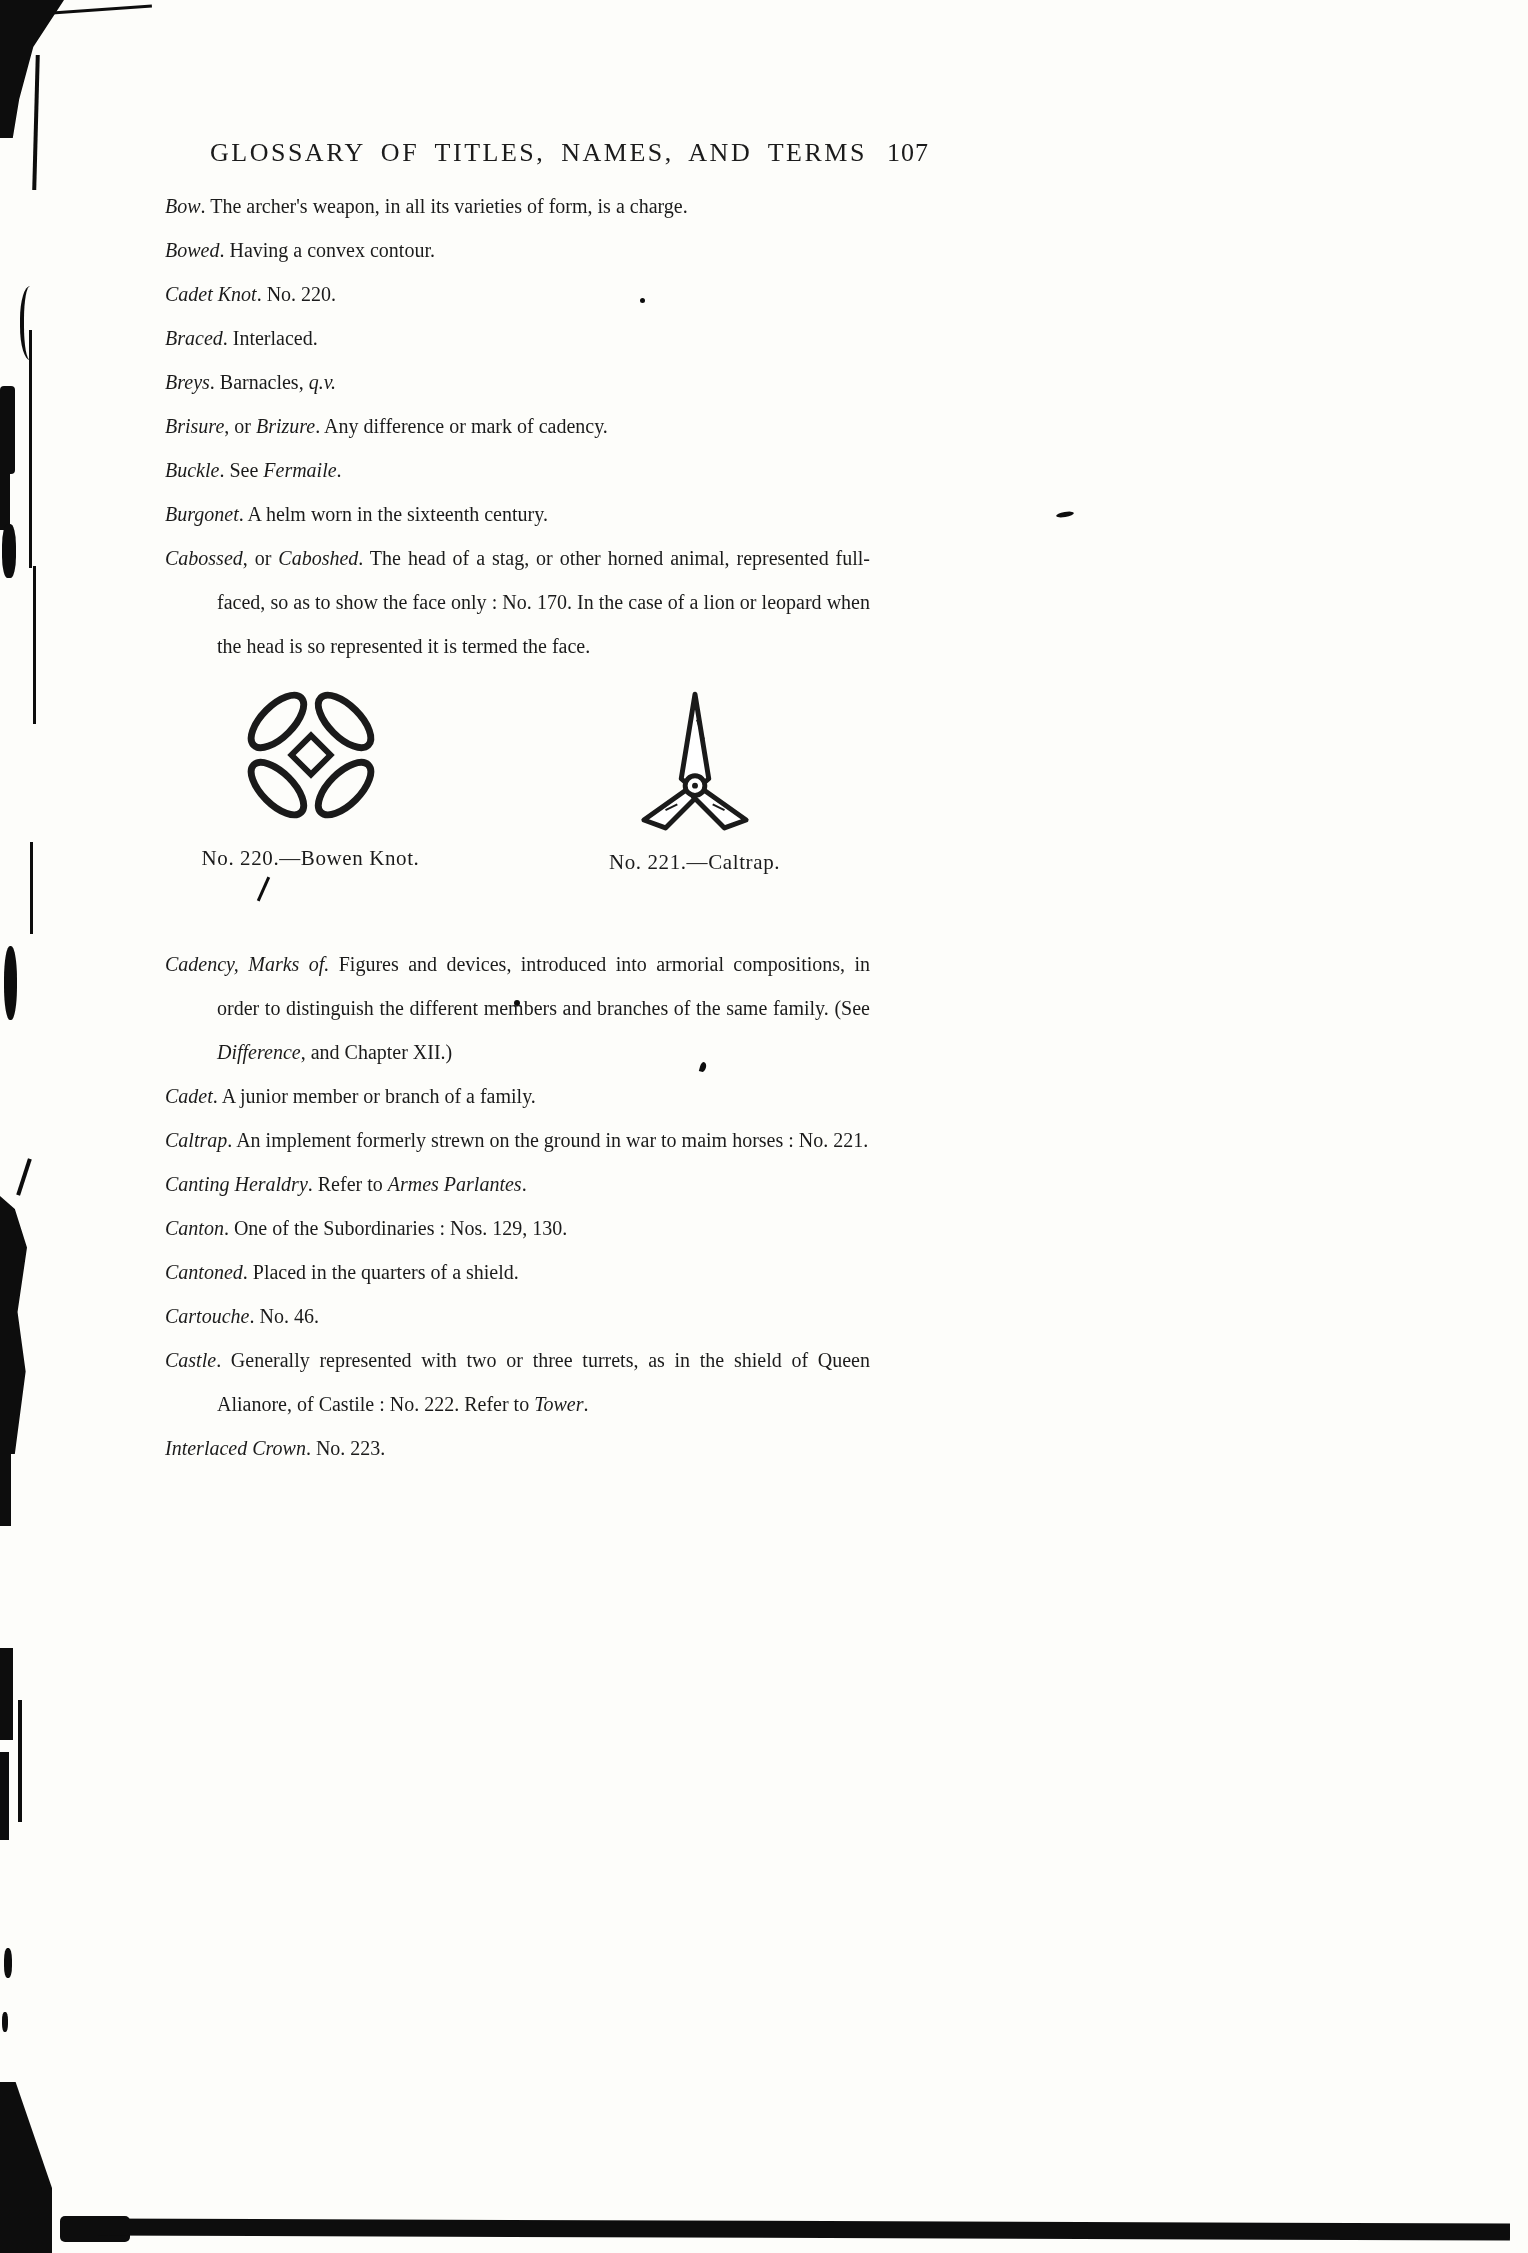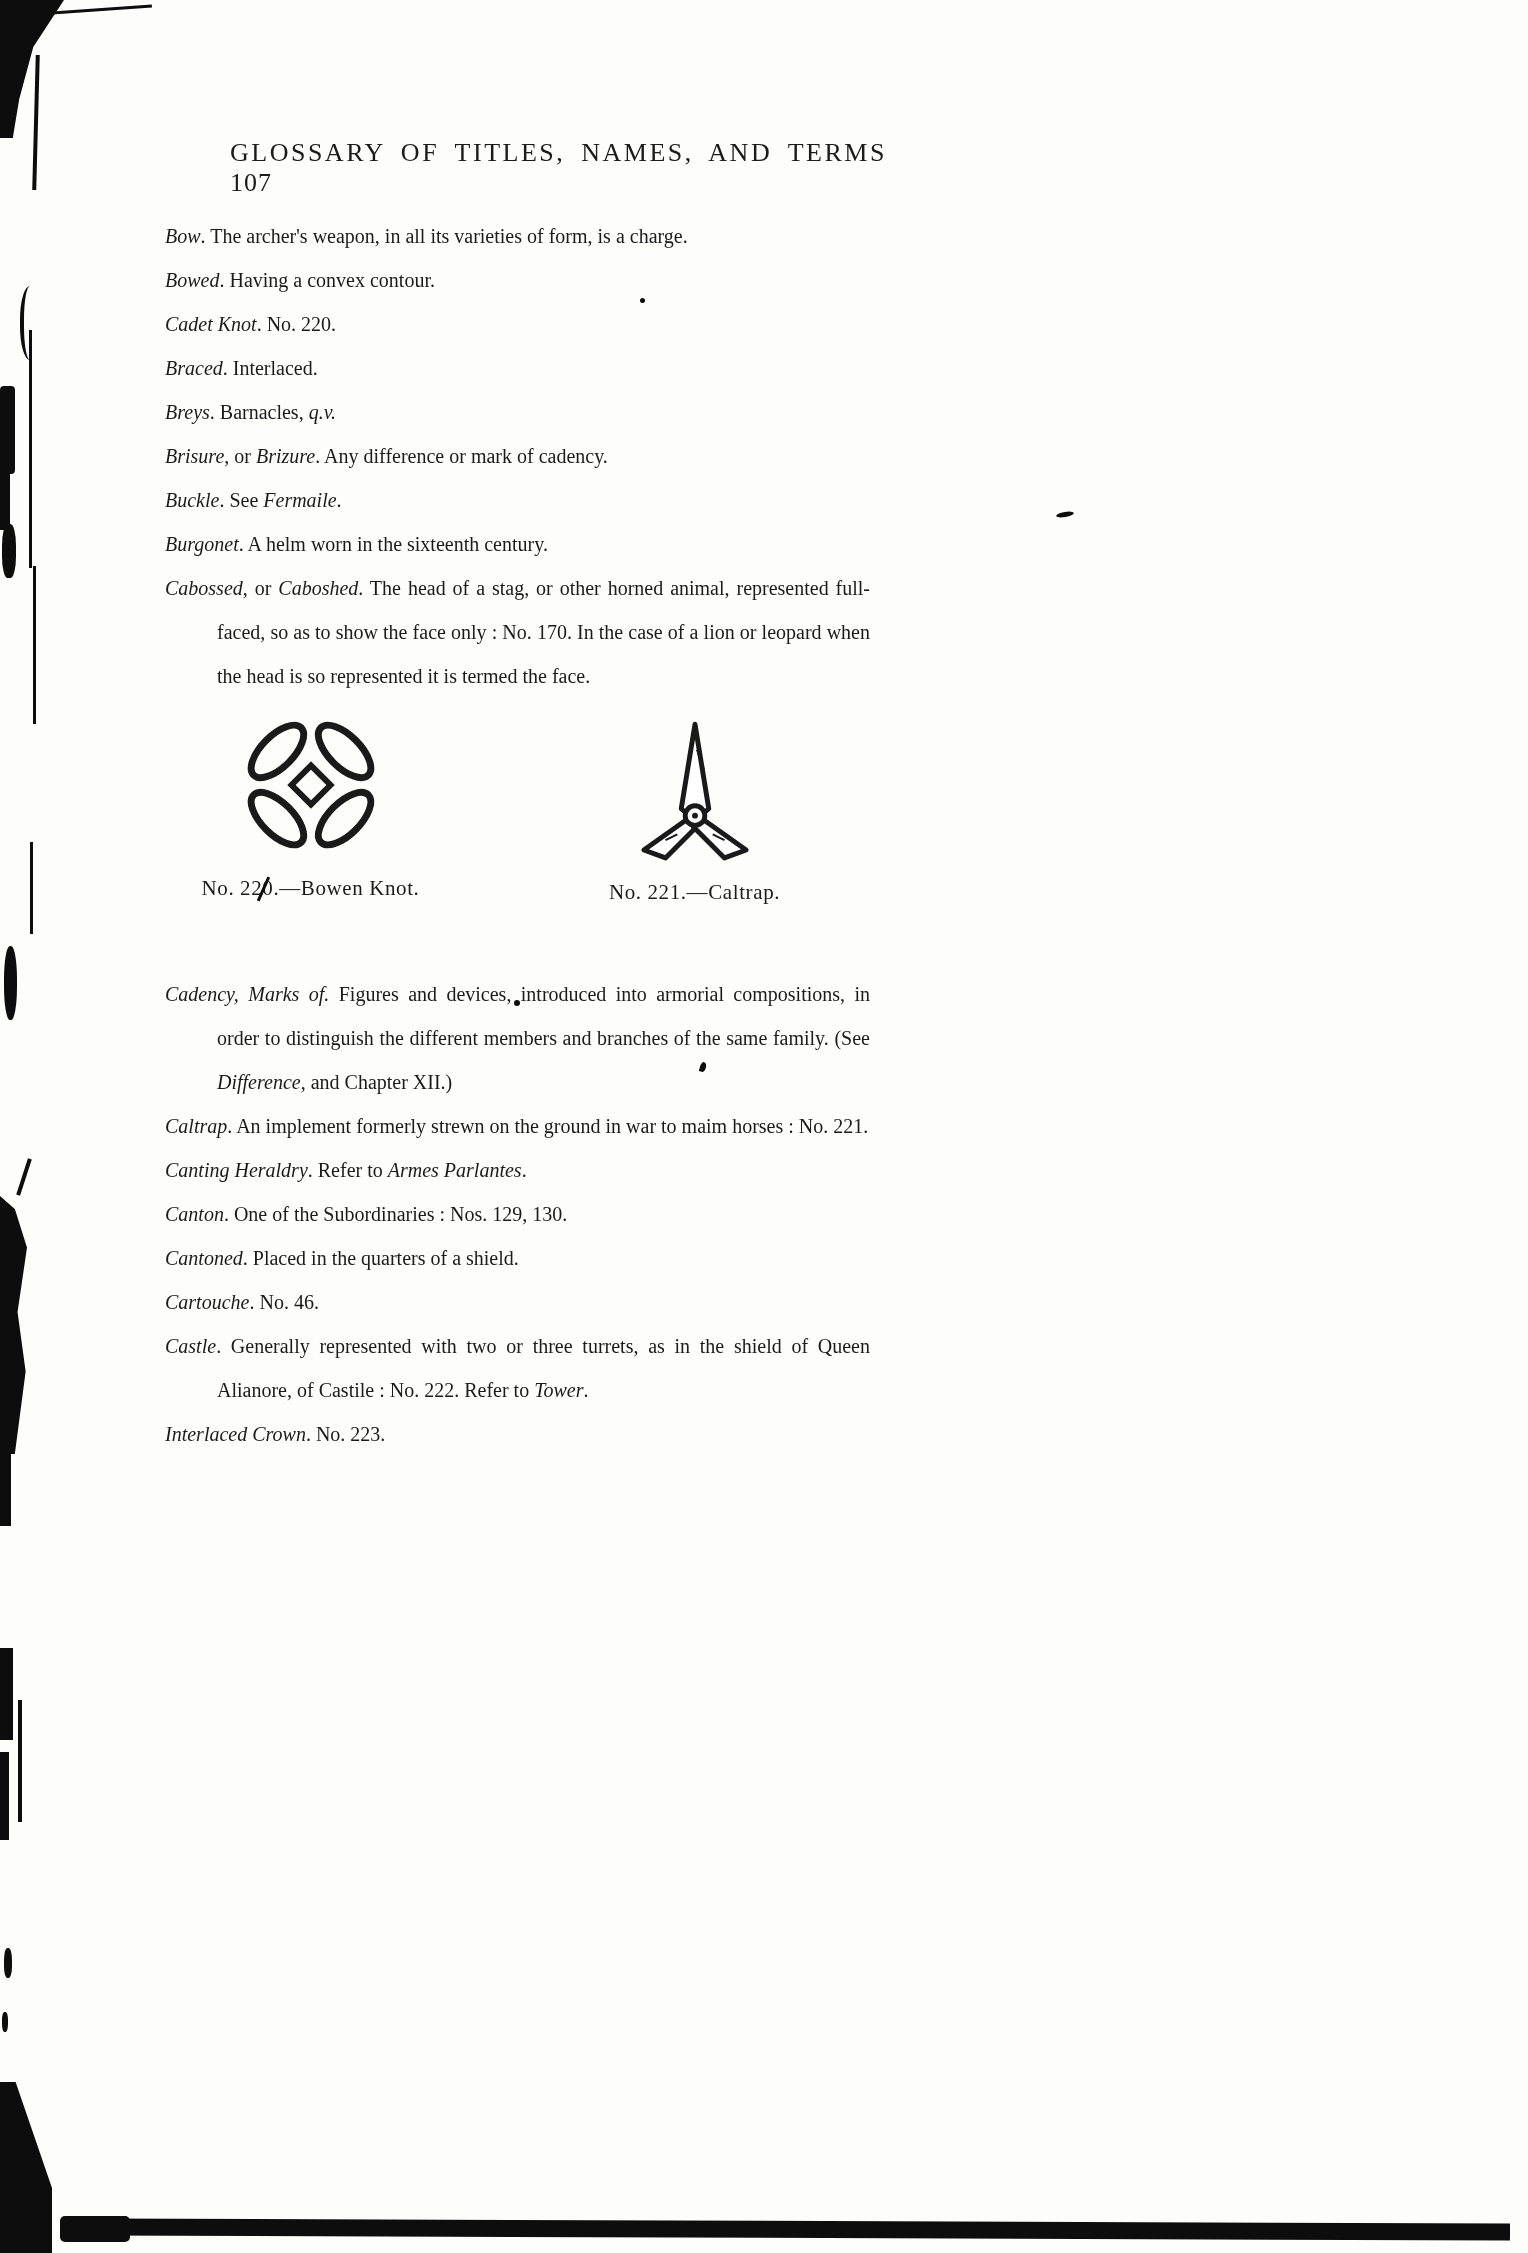--- a/index.html
+++ b/index.html
@@ -20,21 +20,20 @@
   .running-head {
     display:flex;
     justify-content:space-between;
     align-items:baseline;
     font-size:26px;
     letter-spacing:2.5px;
     word-spacing:7px;
     padding-left:45px;
     margin-bottom:16px;
     white-space:nowrap;
-    flex-direction:column;
   }
   .running-head .pagenum { letter-spacing:1px; margin-left:20px; }
   .entry {
     margin:0;
     font-size:20px;
     line-height:44px;
     text-align:justify;
     text-indent:-52px;
     padding-left:52px;
   }
@@ -119,20 +118,21 @@
             <circle cx="60" cy="97" r="3" fill="#1a1a1a"></circle>
           </svg>
         </span>
         <figcaption class="caption">No. 221.—Caltrap.</figcaption>
       </figure>
 
     </div>
 
     <div>
         <p class="entry"><i>Cadency, Marks of.</i><span>  Figures and devices, introduced into armorial compositions, in order to distinguish the different members and branches of the same family.  (See </span><i>Difference</i><span>, and Chapter XII.)</span></p>
+        <p class="entry"><i>Cadet</i><span>. A junior member or branch of a family.</span></p>
         <p class="entry"><i>Caltrap</i><span>. An implement formerly strewn on the ground in war to maim horses : No. 221.</span></p>
         <p class="entry"><i>Canting Heraldry</i><span>. Refer to </span><i>Armes Parlantes</i><span>.</span></p>
         <p class="entry"><i>Canton</i><span>. One of the Subordinaries : Nos. 129, 130.</span></p>
         <p class="entry"><i>Cantoned</i><span>. Placed in the quarters of a shield.</span></p>
         <p class="entry"><i>Cartouche</i><span>. No. 46.</span></p>
         <p class="entry"><i>Castle</i><span>. Generally represented with two or three turrets, as in the shield of Queen Alianore, of Castile : No. 222.  Refer to </span><i>Tower</i><span>.</span></p>
         <p class="entry"><i>Interlaced Crown</i><span>. No. 223.</span></p>
       </div>
 
   </div>

